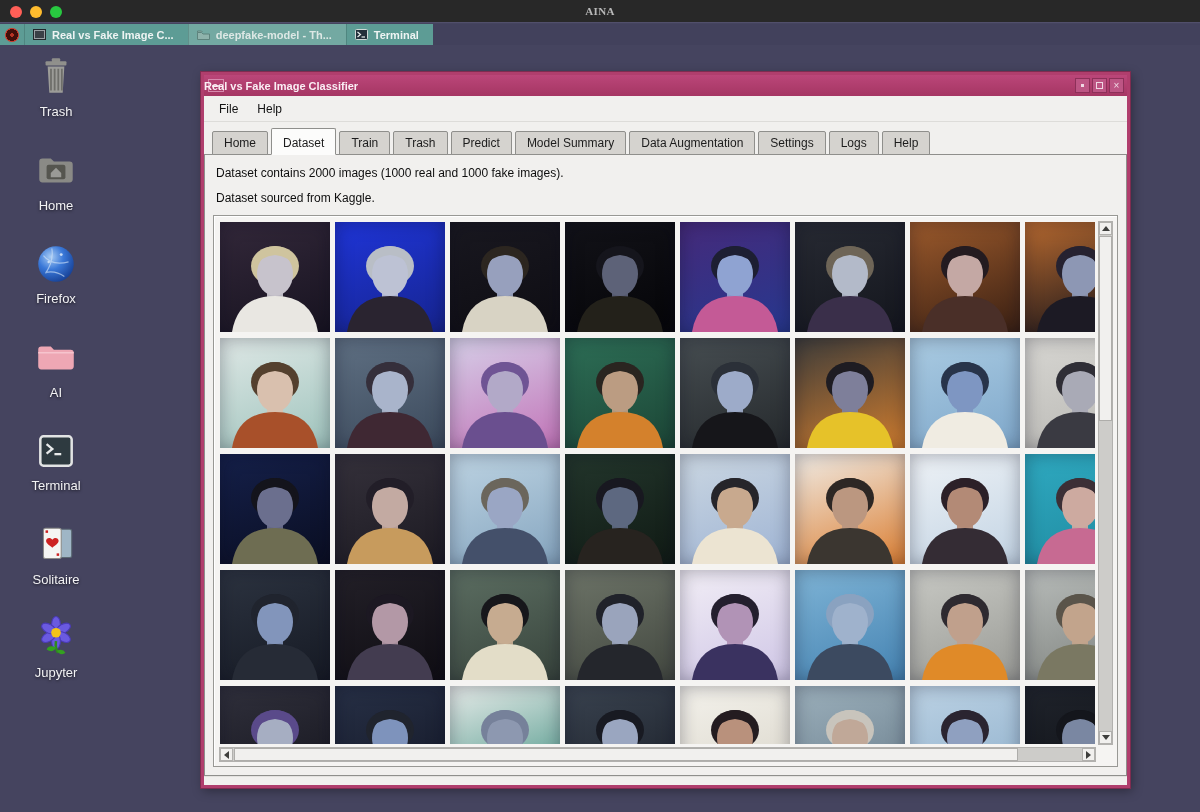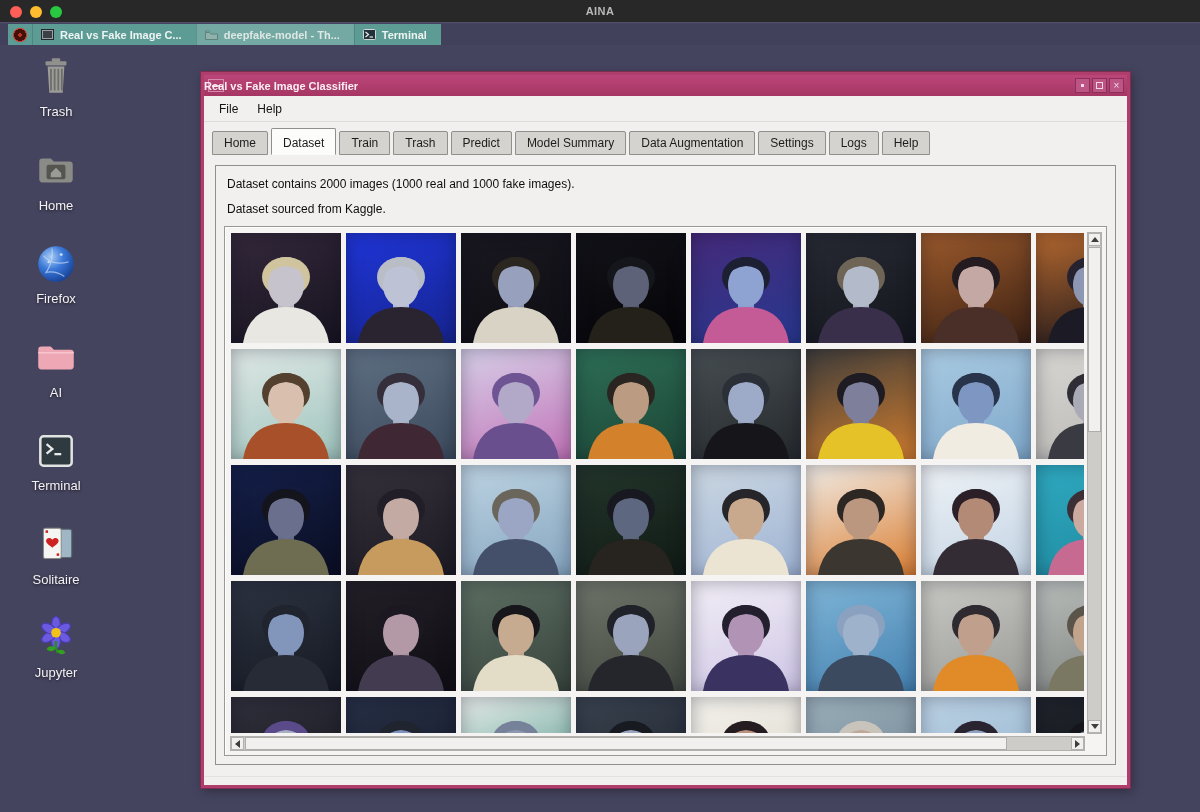--- a/index.html
+++ b/index.html
@@ -2,28 +2,28 @@
 <html><head>
 <meta charset="utf-8">
 <style>
   * { margin:0; padding:0; box-sizing:border-box; }
   html,body { width:1200px; height:812px; }
   body { font-family:"Liberation Sans","DejaVu Sans",sans-serif; }
   .screen { position:relative; width:1200px; height:812px; overflow:hidden; background:#45445f; }
 
   
   .sysbar { position:absolute; top:0; left:0; right:0; height:23px; background:#282828;
-            border-bottom:1px solid #514f6b; display:flex; align-items:center; }
+            border-bottom:1px solid #514f6b; display:flex; align-items:center;font-family:Liberation Serif, serif; }
   .lights { position:absolute; left:10px; top:0; height:23px; display:flex; align-items:center; gap:8px; }
   .light { width:12px; height:12px; border-radius:50%; display:inline-block; }
   .systitle { margin:0 auto; font-size:11px; font-weight:bold; color:#b9b9b9; letter-spacing:.4px; }
 
   
   .taskbar { position:absolute; top:24px; left:0; right:0; height:21px; background:#42415c; display:flex; }
-  .task-strip { display:flex; height:21px; background:#5d9c95;margin-left:8px; }
+  .task-strip { display:flex; height:21px; background:#5d9c95; }
   .task-rec { width:24px; display:flex; align-items:center; justify-content:center; }
   .rec-dot { width:14px; height:14px; border-radius:50%;
              background:radial-gradient(circle,#b83424 0 18%,#43100a 19% 58%,#d13425 59% 88%,#7e1d13 89%); }
   .task-btn { display:flex; align-items:center; gap:6px; padding:0 14px 0 8px; font-size:11px; font-weight:bold;
               color:#eef4f3; border-left:1px solid rgba(0,0,0,.14); white-space:nowrap; cursor:default; }
   .task-btn.secondary { background:#73a9a2; color:#dde8e5; }
 
   
   .dicon { position:absolute; left:12px; width:88px; text-align:center; cursor:default; }
   .dicon svg { display:block; margin:0 auto 4px auto; }
@@ -48,21 +48,21 @@
   .menubar { height:26px; display:flex; align-items:center; gap:19px; padding-left:15px;
              border-bottom:1px solid #dddcd9; font-size:12px; color:#141414; }
   .menubar span { cursor:default; }
 
   
   .tabs { display:flex; gap:3px; padding:9px 0 0 8px; margin-bottom:-1px; position:relative; z-index:2; }
   .tab { background:#d5d3cf; border:1px solid #8f8f8c; padding:4px 11px 4px 11px; font-size:12px; color:#1c1c1c;
          border-radius:2px 2px 0 0; cursor:default; }
   .tab.active { background:#fcfcfb; padding-top:7px; margin-top:-3px; border-bottom-color:#fcfcfb; z-index:3; }
 
-  .tabpanel { flex:1; border:1px solid #8f8f8c; background:#f1f0ee; margin:11px; display:flex; flex-direction:column; overflow:hidden; }
+  .tabpanel { flex:1; border:1px solid #8f8f8c; background:#f1f0ee; margin:0; display:flex; flex-direction:column; overflow:hidden; }
   .info { font-size:12px; color:#0e0e0e; margin:11px 0 0 11px; }
 
   
   .gridframe { flex:1; margin:10px 8px 8px 8px; border:1px solid #989894; background:#f5f4f2; position:relative;
                box-shadow:inset 1px 1px 0 #ffffff; }
   .gridview { position:absolute; left:6px; top:6px; right:22px; bottom:22px; overflow:hidden; }
   .grid { display:grid; grid-template-columns:repeat(8,110px); grid-auto-rows:110px; gap:6px 5px; width:max-content; }
   .tile { position:relative; overflow:hidden; box-shadow:inset 0 0 18px rgba(10,10,25,.35); }
   .tile svg { width:100%; height:100%; display:block; }
 

